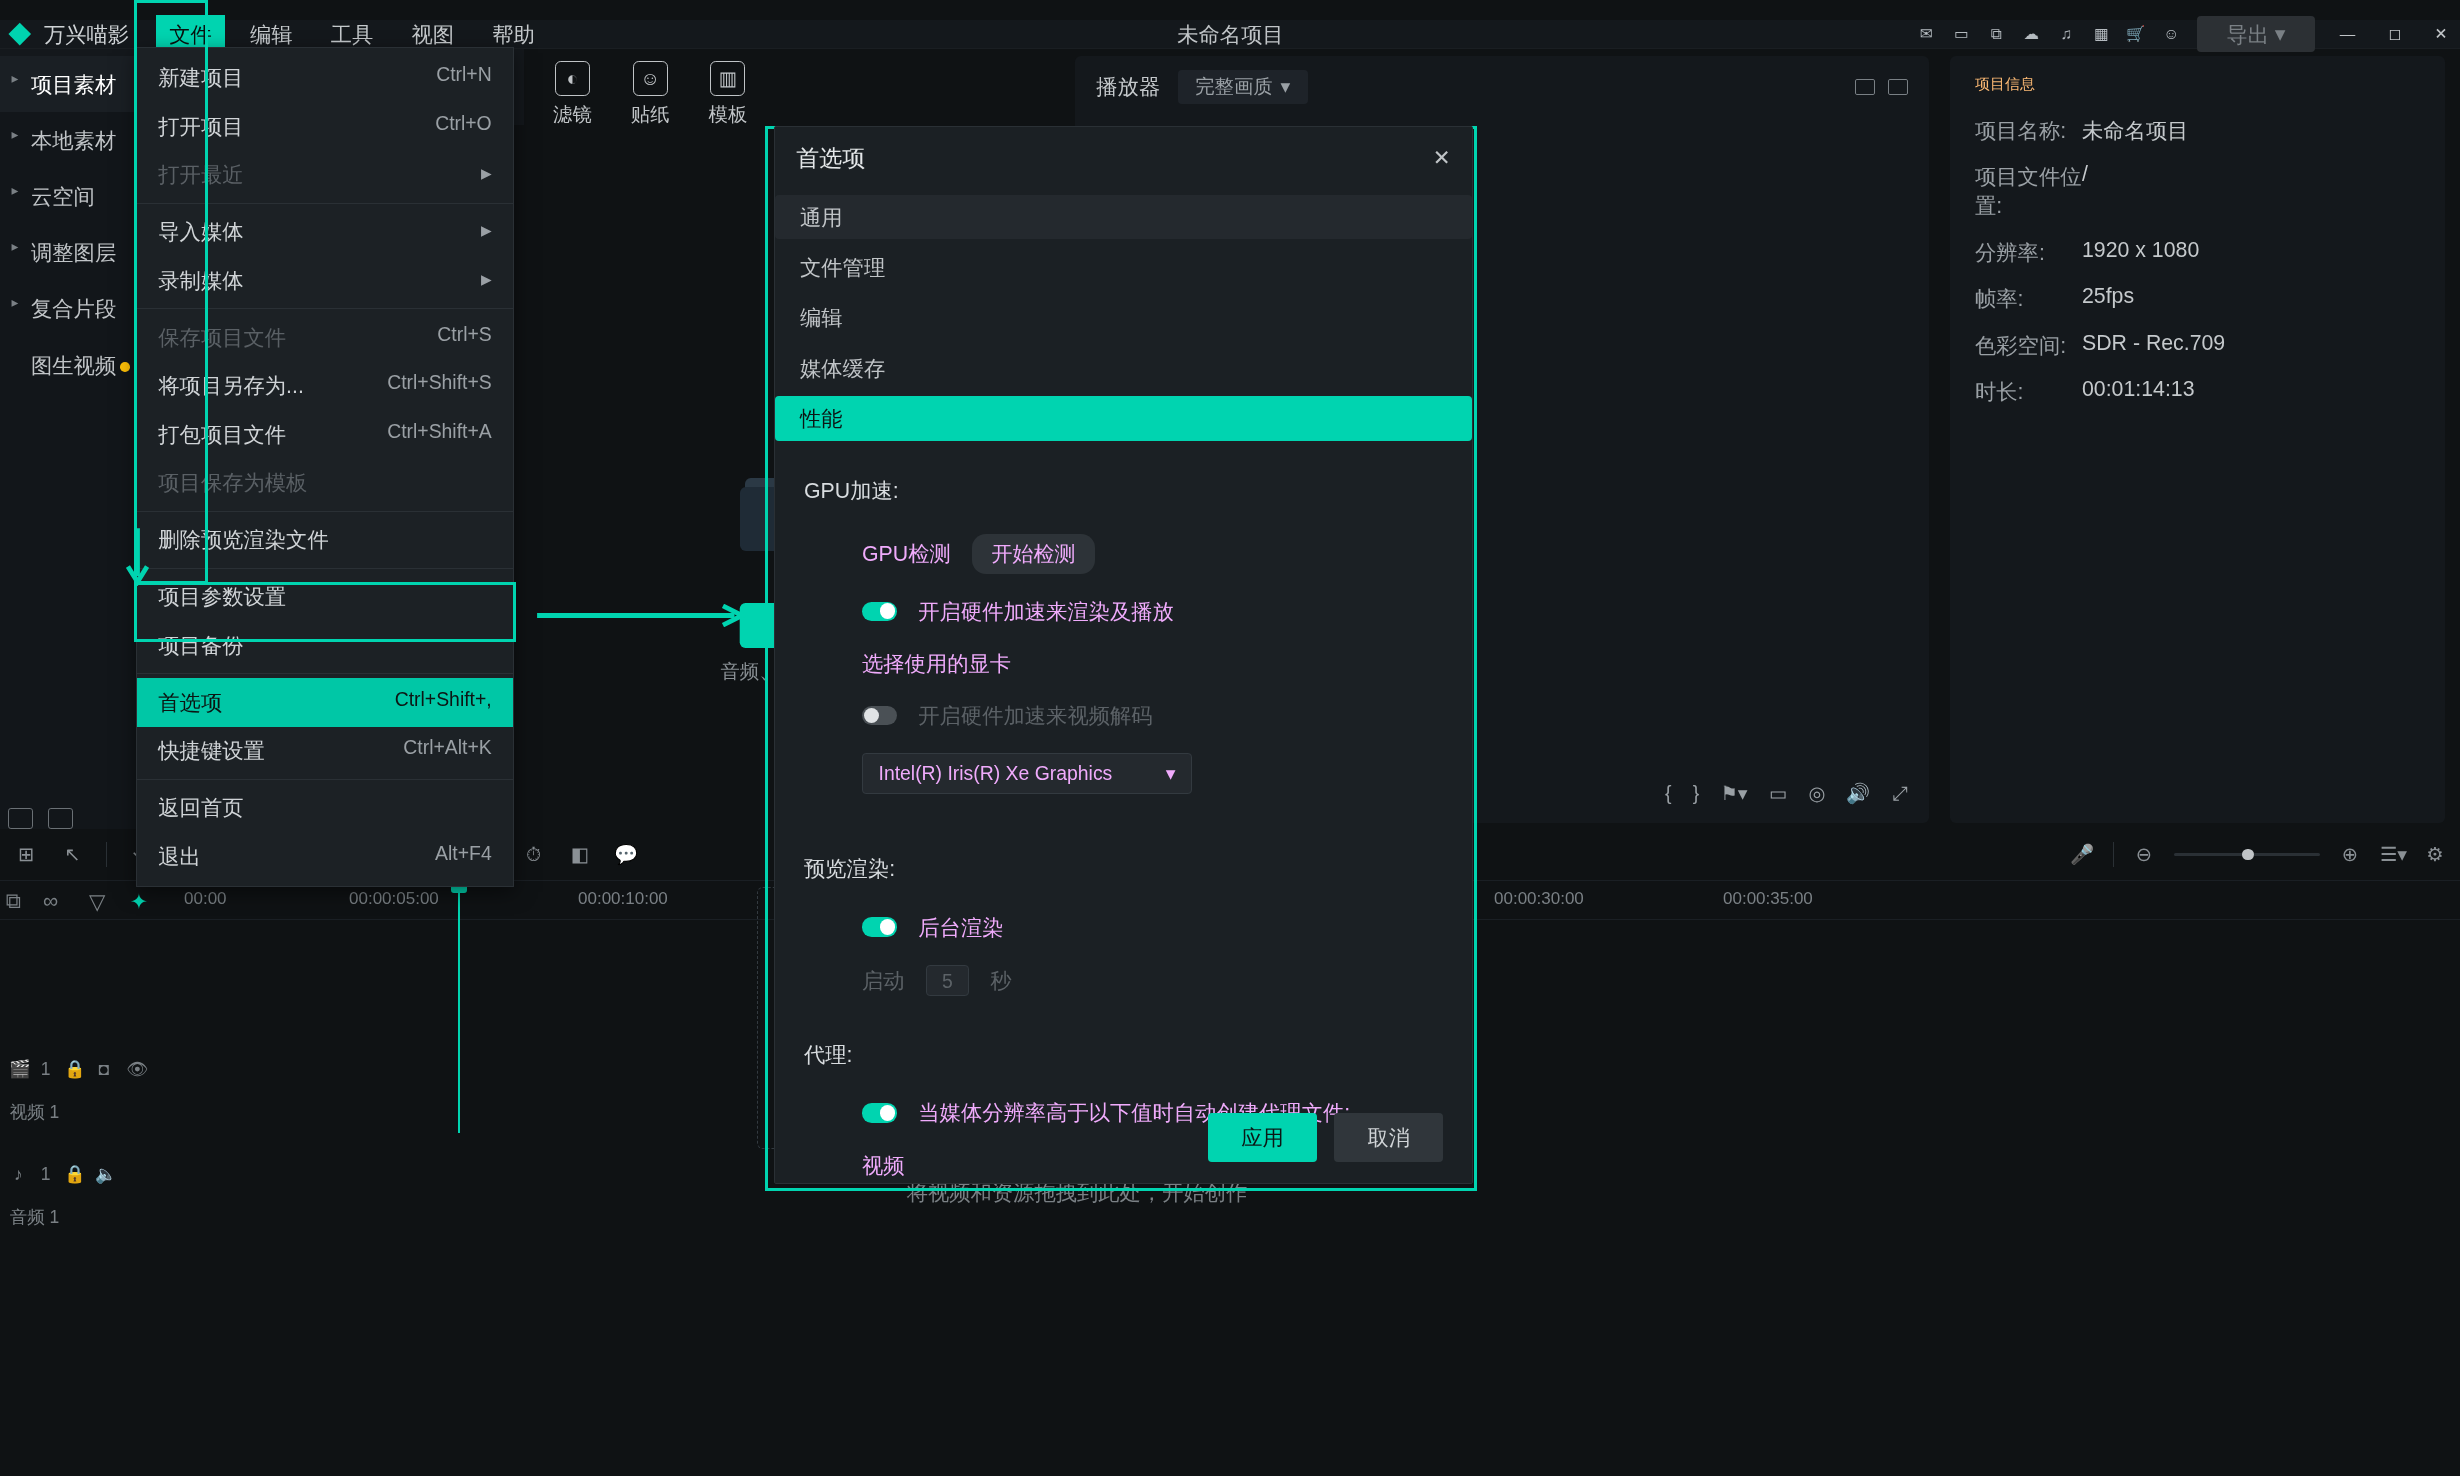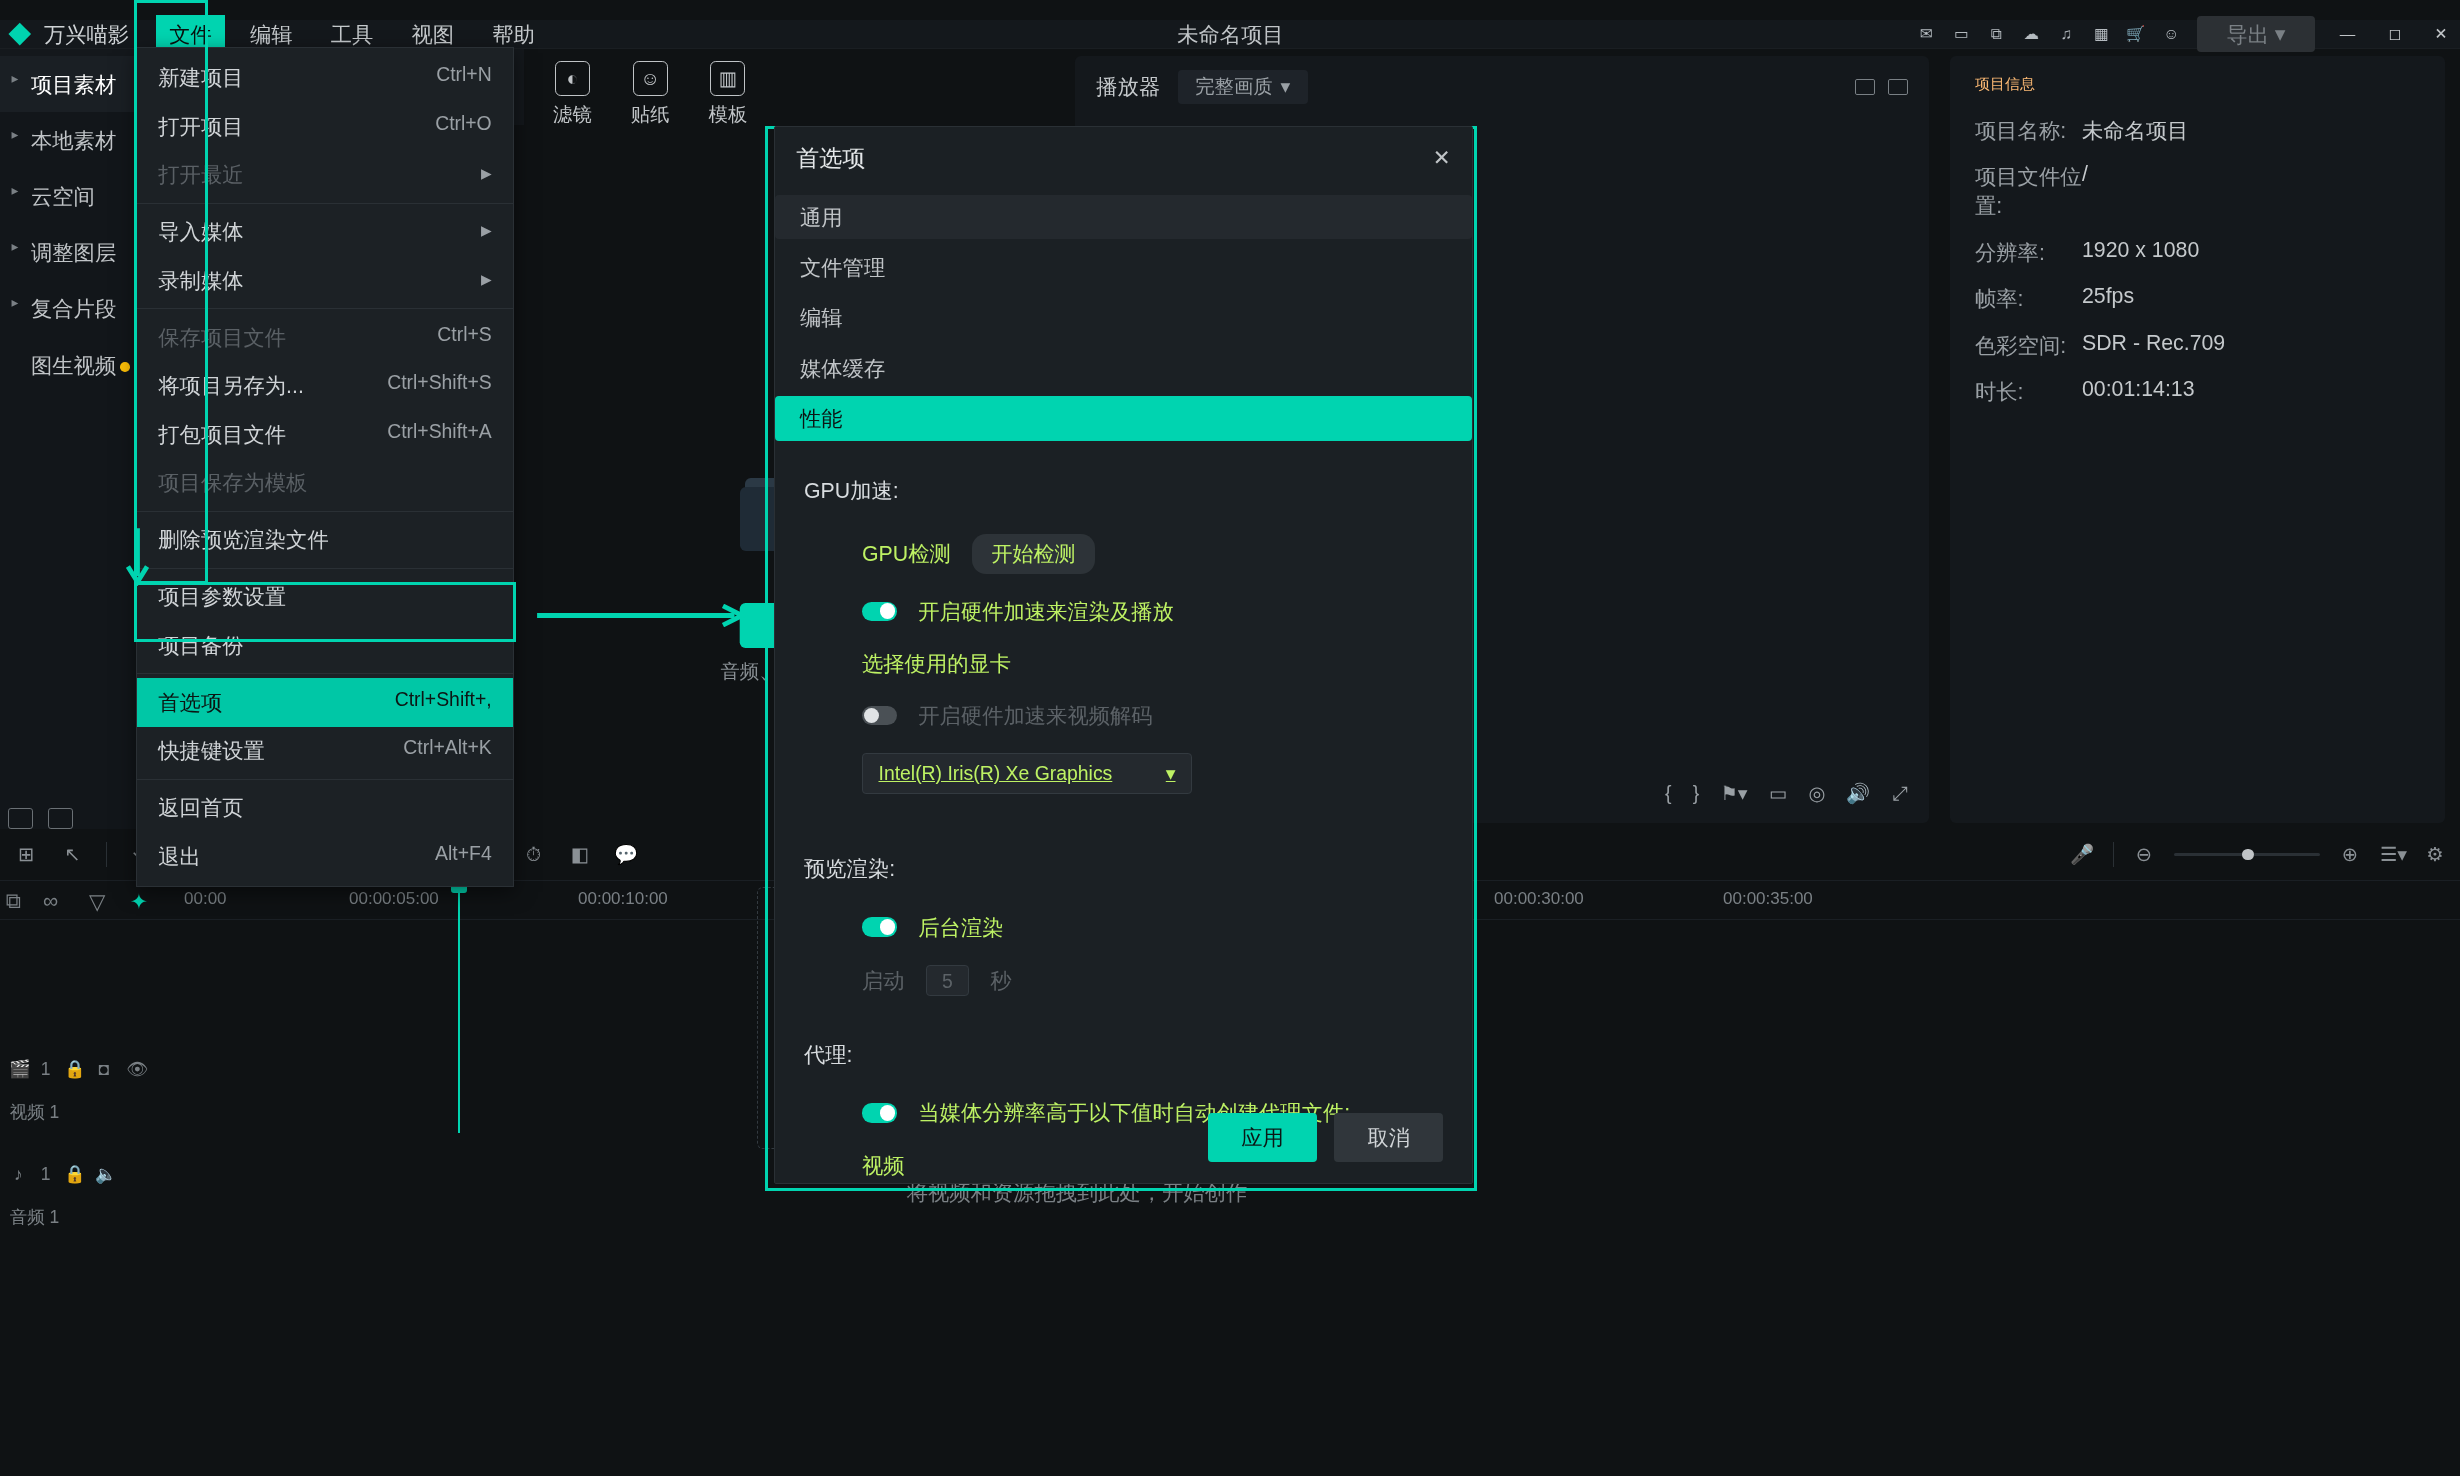--- a/index.html
+++ b/index.html
@@ -67,28 +67,28 @@
 .prefs { position:absolute; left:774px; top:126px; width:699px; height:1058px; background:#1b2024; border:1px solid #2a3035; z-index:80; border-radius:1.9px; }
 .prefs-hdr { display:flex; justify-content:space-between; align-items:center; padding:15.5px 21.3px; }
 .prefs-hdr .ttl { font-size:23px; color:#e4e7e9; }
 .prefs-close { color:#c0c4c7; font-size:21.3px; }
 .prefs-tabs { display:flex; justify-content:center; gap:5.8px; padding:5.8px 0 11.6px;flex-direction:column; }
 .ptab { padding:7.8px 25px; font-size:21.3px; color:#c0c4c7; border-radius:3.9px; background:#24292e; }
 .ptab.plain { background:transparent; }
 .ptab.active { background:#00d4b0; color:#0c1614; }
 .prefs-body { padding:9.7px 29px; }
 .sect-title { color:#d8dcdf; font-size:21.3px; margin:13.6px 0 17.5px; }
-.row { display:flex; align-items:center; gap:21.3px; padding:11.6px 0 11.6px 58px; font-size:21.3px; color:#bef264; }
+.row { display:flex; align-items:center; gap:21.3px; padding:11.6px 0 11.6px 58px; font-size:21.3px; color:#f0abfc; }
 .row.disabled { color:#5c6267; }
 .btn-small { background:#2d3338; padding:5.8px 19.4px; border-radius:14px; font-size:21px; }
 .toggle { width:35px; height:19.4px; background:#4a5055; border-radius:9.7px; position:relative; flex:0 0 auto; }
 .toggle::after { content:""; position:absolute; width:15.5px; height:15.5px; background:#e0e3e5; border-radius:50%; top:1.9px; left:1.9px; }
 .toggle.on { background:#00d4b0; }
 .toggle.on::after { left:17.5px; background:#fff; }
-.select { background:#24292e; border:1px solid #333a40; border-radius:3.9px; padding:7.8px 15.5px; display:flex; justify-content:space-between; align-items:center; width:330px; font-size:19.4px;text-decoration:underline; }
+.select { background:#24292e; border:1px solid #333a40; border-radius:3.9px; padding:7.8px 15.5px; display:flex; justify-content:space-between; align-items:center; width:330px; font-size:19.4px; }
 .num-input { width:43px; height:31px; background:#24292e; border:1px solid #333a40; border-radius:3.9px; text-align:center; line-height:31px; font-size:19.4px;}
 .prefs-footer { position:absolute; bottom:21.3px; right:29px; display:flex; gap:17.5px; }
 .pf-btn { padding:9.7px 33px; border-radius:3.9px; font-size:21.3px; }
 .pf-apply { background:#00d4b0; color:#0c1614; }
 .pf-cancel { background:#30363b; color:#d0d4d7; }
 
 
 .transport { position:absolute; left:1075px; top:720px; width:854px; display:flex; align-items:center; gap:17.5px; padding:0 21.3px; font-size:19.4px; color:#9aa0a5;}
 .tc-box { background:#1e2329; padding:5.8px 13.6px; border-radius:3.9px; font-variant-numeric:tabular-nums; color:#d0d4d7;}
 .transport-icons { margin-left:auto; display:flex; gap:21.3px; font-size:19.4px;}

